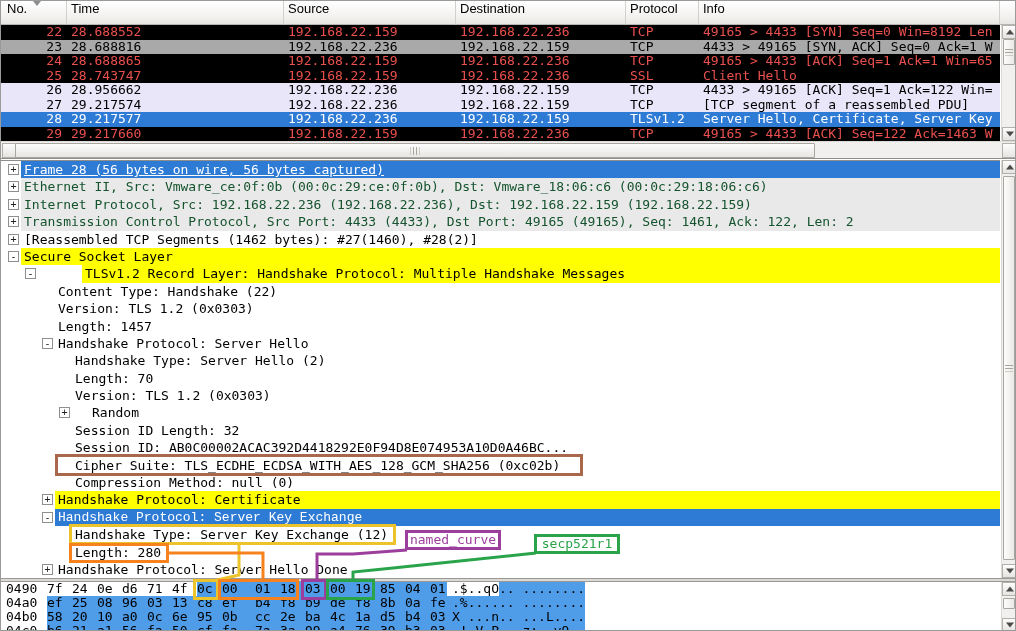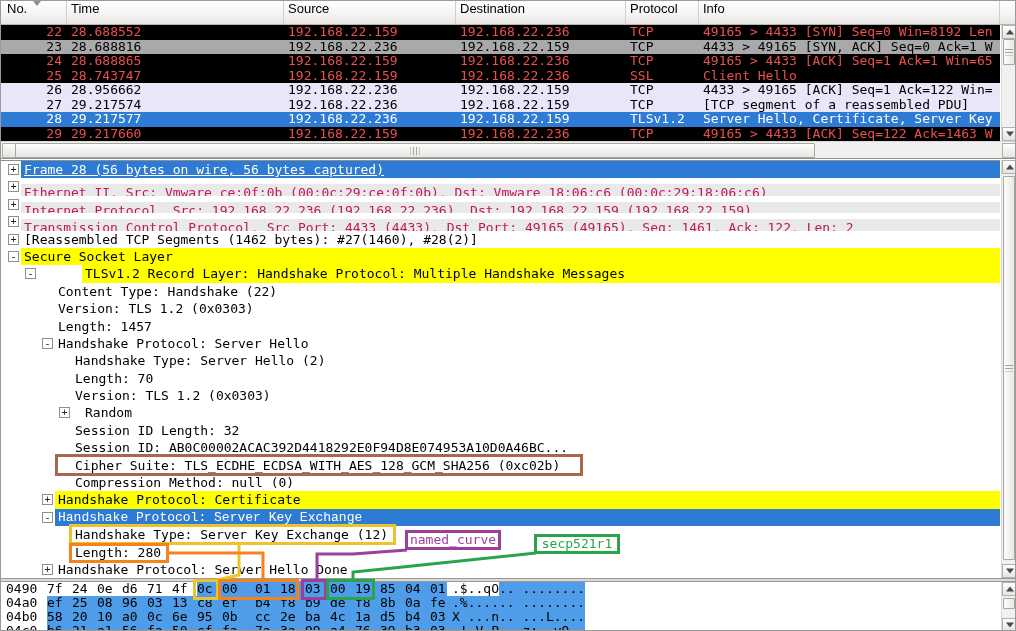--- a/index.html
+++ b/index.html
@@ -47,21 +47,21 @@
   .griph{position:absolute;left:50%;top:50%;transform:translate(-50%,-50%);width:9px;height:8px;
        background:repeating-linear-gradient(90deg,#a9a49c 0 1px,transparent 1px 3px);}
   
   #detail{position:absolute;left:0;top:159px;width:999px;height:418px;background:#fff;overflow:hidden;
        border-top:1px solid #8f8d8a;box-sizing:border-box;}
   .trow{position:relative;height:17.4px;line-height:17.4px;white-space:pre;}
   .exp{position:absolute;top:3px;width:11px;height:11px;box-sizing:border-box;border:1px solid #8f8f8f;
        background:#fff;font:10px/9px "DejaVu Sans Mono",monospace;text-align:center;color:#222;z-index:2;}
   .tlabel{position:absolute;top:0;right:0;bottom:0;padding-left:3px;white-space:pre;overflow:hidden;}
   .tr-plain{background:transparent;color:#000;}
-  .tr-gray{background:var(--tree-gray);color:#be185d;margin-top:6px;}
+  .tr-gray{background:var(--tree-gray);color:#14532d;}
   .tr-yellow{background:var(--yellow);color:#000;}
   .tr-sel{background:var(--sel-blue);color:#fff;}
   
   #splitter2{position:absolute;left:0;top:577px;width:1016px;height:4px;background:#dcdad7;
        border-top:1px solid #9b9995;border-bottom:1px solid #9b9995;box-sizing:border-box;}
   #hex{position:absolute;left:0;top:581px;width:999px;height:50px;background:#fff;overflow:hidden;}
   .hxrow{position:relative;height:14px;line-height:14px;white-space:nowrap;}
   .hxoff{position:relative;display:inline-block;width:46px;padding-left:5px;box-sizing:border-box;z-index:1;}
   .hb{position:relative;display:inline-block;width:25px;z-index:1;}
   .hb.g8{width:33px;}
@@ -133,21 +133,21 @@
       <div class="trow"><div class="exp" style="left: 7px;">+</div><div class="tlabel tr-plain" style="left: 20px;">[Reassembled TCP Segments (1462 bytes): #27(1460), #28(2)]</div></div>
       <div class="trow"><div class="exp" style="left: 7px;">-</div><div class="tlabel tr-yellow" style="left: 20px;">Secure Socket Layer</div></div>
       <div class="trow"><div class="exp" style="left: 24px;">-</div><div class="tlabel tr-yellow" style="left: 37px; margin-left: 44px;">TLSv1.2 Record Layer: Handshake Protocol: Multiple Handshake Messages</div></div>
       <div class="trow"><div class="tlabel tr-plain" style="left: 54px;">Content Type: Handshake (22)</div></div>
       <div class="trow"><div class="tlabel tr-plain" style="left: 54px;">Version: TLS 1.2 (0x0303)</div></div>
       <div class="trow"><div class="tlabel tr-plain" style="left: 54px;">Length: 1457</div></div>
       <div class="trow"><div class="exp" style="left: 41px;">-</div><div class="tlabel tr-plain" style="left: 54px;">Handshake Protocol: Server Hello</div></div>
       <div class="trow"><div class="tlabel tr-plain" style="left: 71px;">Handshake Type: Server Hello (2)</div></div>
       <div class="trow"><div class="tlabel tr-plain" style="left: 71px;">Length: 70</div></div>
       <div class="trow"><div class="tlabel tr-plain" style="left: 71px;">Version: TLS 1.2 (0x0303)</div></div>
-      <div class="trow"><div class="exp" style="left: 58px;">+</div><div class="tlabel tr-plain" style="left: 81px;">Random</div></div>
+      <div class="trow"><div class="exp" style="left: 58px;">+</div><div class="tlabel tr-plain" style="left: 88px;">Random</div></div>
       <div class="trow"><div class="tlabel tr-plain" style="left: 71px;">Session ID Length: 32</div></div>
       <div class="trow"><div class="tlabel tr-plain" style="left: 71px;">Session ID: AB0C00002ACAC392D4418292E0F94D8E074953A10D0A46BC...</div></div>
       <div class="trow"><div class="tlabel tr-plain" style="left: 71px;">Cipher Suite: TLS_ECDHE_ECDSA_WITH_AES_128_GCM_SHA256 (0xc02b)</div></div>
       <div class="trow"><div class="tlabel tr-plain" style="left: 71px;">Compression Method: null (0)</div></div>
       <div class="trow"><div class="exp" style="left: 41px;">+</div><div class="tlabel tr-yellow" style="left: 54px;">Handshake Protocol: Certificate</div></div>
       <div class="trow"><div class="exp" style="left: 41px;">-</div><div class="tlabel tr-sel" style="left: 54px; font-family: Liberation Mono, monospace;">Handshake Protocol: Server Key Exchange</div></div>
       <div class="trow"><div class="tlabel tr-plain" style="left: 71px;">Handshake Type: Server Key Exchange (12)</div></div>
       <div class="trow"><div class="tlabel tr-plain" style="left: 71px;">Length: 280</div></div>
       <div class="trow"><div class="exp" style="left: 41px;">+</div><div class="tlabel tr-plain" style="left: 54px;">Handshake Protocol: Server Hello Done</div></div>
     </div>

